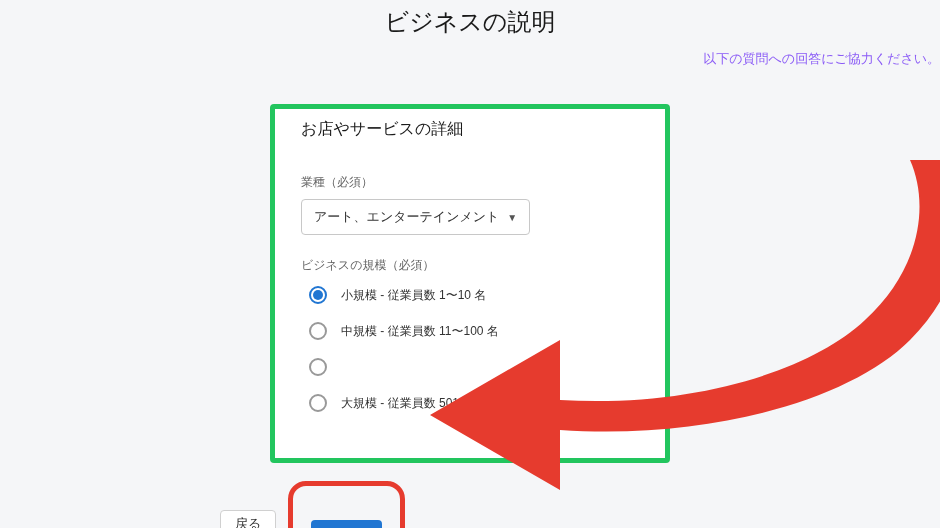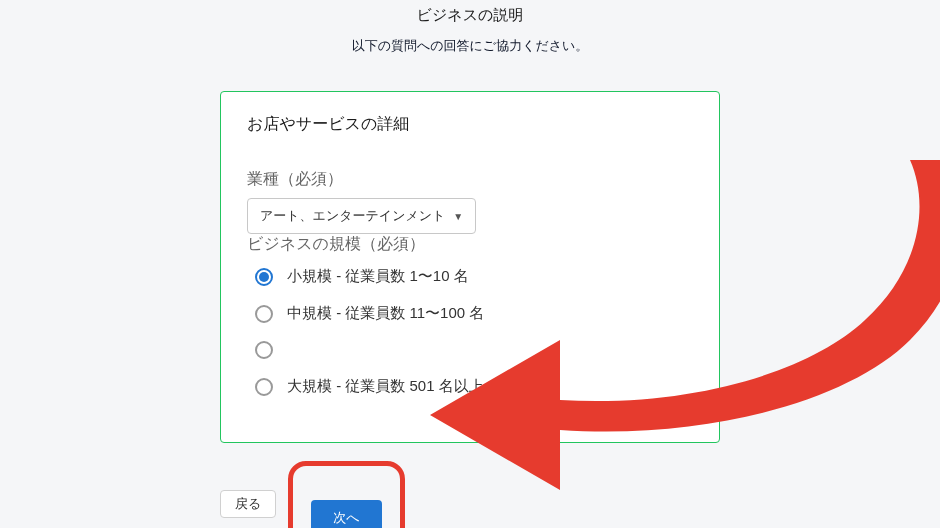--- a/index.html
+++ b/index.html
@@ -9,45 +9,46 @@
       width: 940px;
       height: 528px;
       overflow: hidden;
       position: relative;
     }
     .header {
       text-align: center;
       padding-top: 6px;
     }
     .page-title {
-      font-size: 15px;
+      font-size: 24px;
       font-weight: 400;
       color: #1a1a1a;
       margin-bottom: 12px;
     }
     .page-subtitle {
       font-size: 13px;
-      color: #0f172a;
+      color: #8b5cf6;
+      text-align: right;
     }
     .card {
       background: #fff;
-      border: 1px solid #22c55e;
+      border: 5px solid #22c55e;
       border-radius: 4px;
       margin: 36px auto 0;
-      width: 500px;
-      padding: 22px 26px 28px 26px;
+      width: 400px;
+      padding: 10px 26px 28px 26px;
     }
     .card-title {
       font-size: 16px;
       font-weight: 400;
       color: #1a1a1a;
       margin-bottom: 34px;
     }
     .field-label {
-      font-size: 16px;
+      font-size: 12px;
       color: #666;
       margin-bottom: 8px;
     }
     .dropdown {
       display: inline-flex;
       align-items: center;
       border: 1px solid #c8c8c8;
       border-radius: 4px;
       padding: 8px 12px;
       font-size: 13px;
@@ -56,20 +57,21 @@
       cursor: pointer;
       min-width: 200px;
       justify-content: flex-start;
     }
     .dropdown-caret {
       font-size: 10px;
       color: #555;
       margin-left: 8px;
     }
     .radio-group {
+      margin-top: 22px;
     }
     .radio-list {
       margin-top: 12px;
       padding-left: 8px;
     }
     .radio-item {
       display: flex;
       align-items: center;
       margin-bottom: 18px;
       cursor: pointer;
@@ -91,21 +93,21 @@
       position: absolute;
       width: 10px;
       height: 10px;
       background: #2176d2;
       border-radius: 50%;
       top: 50%;
       left: 50%;
       transform: translate(-50%, -50%);
     }
     .radio-label {
-      font-size: 15px;
+      font-size: 12px;
       color: #333;
       text-align: right;
     }
     .button-row {
       width: 500px;
       margin: 18px auto 0;
       display: flex;
       align-items: center;
       gap: 12px;
     }

